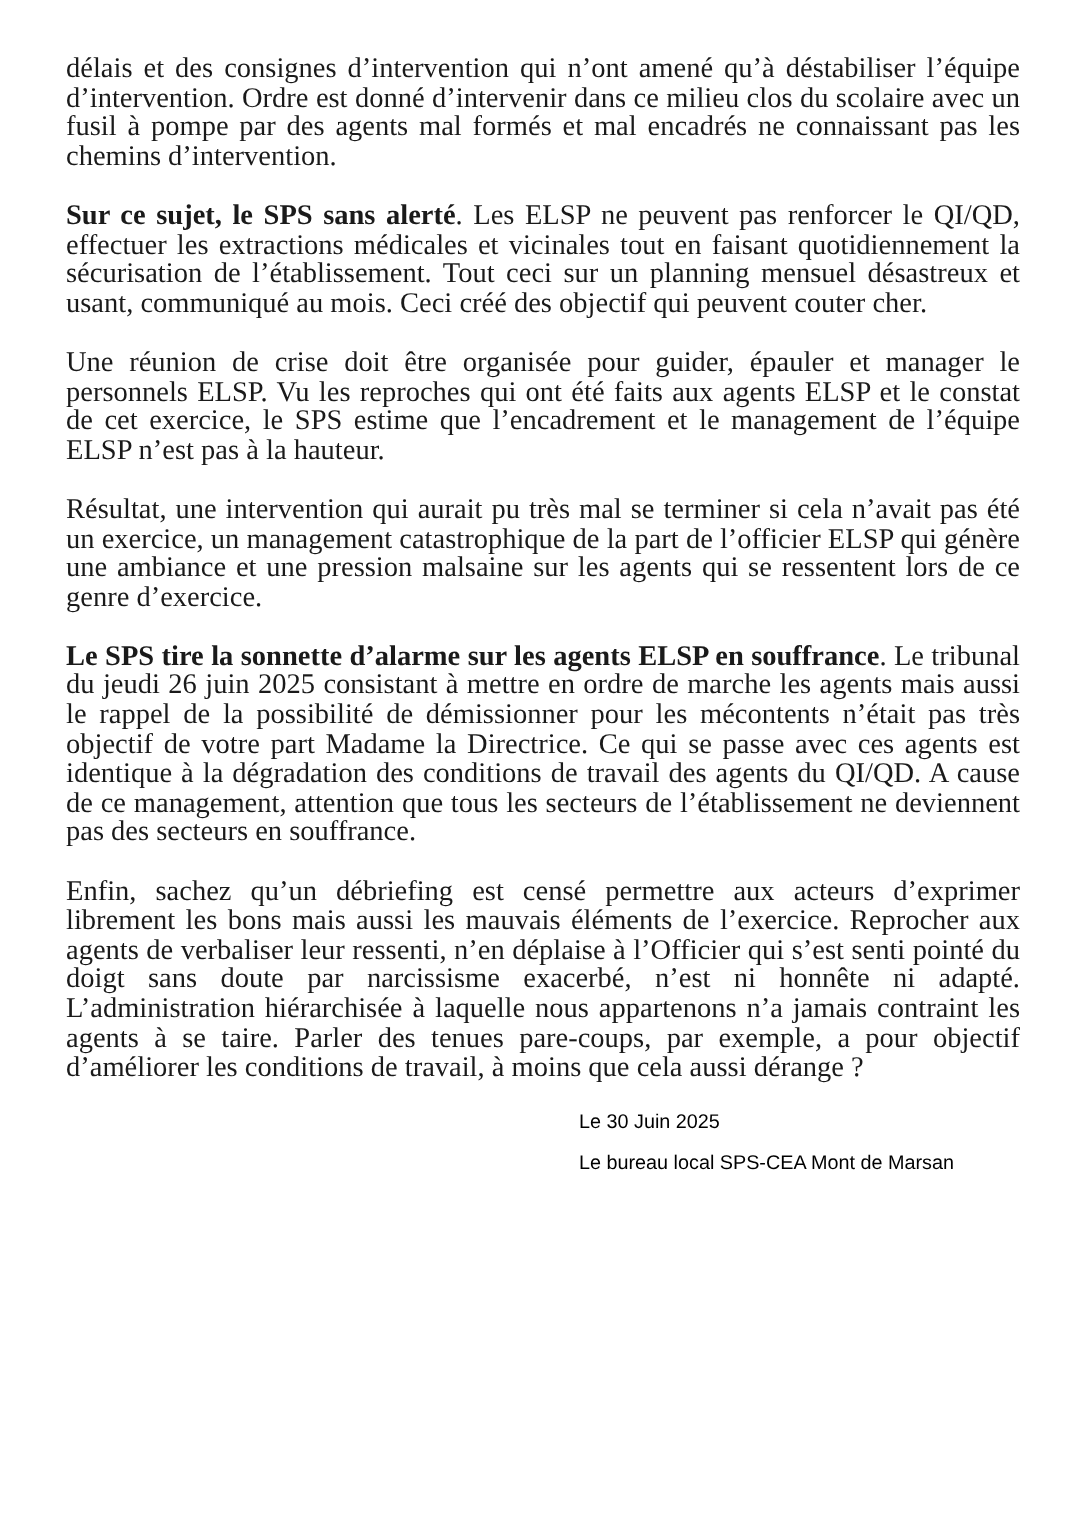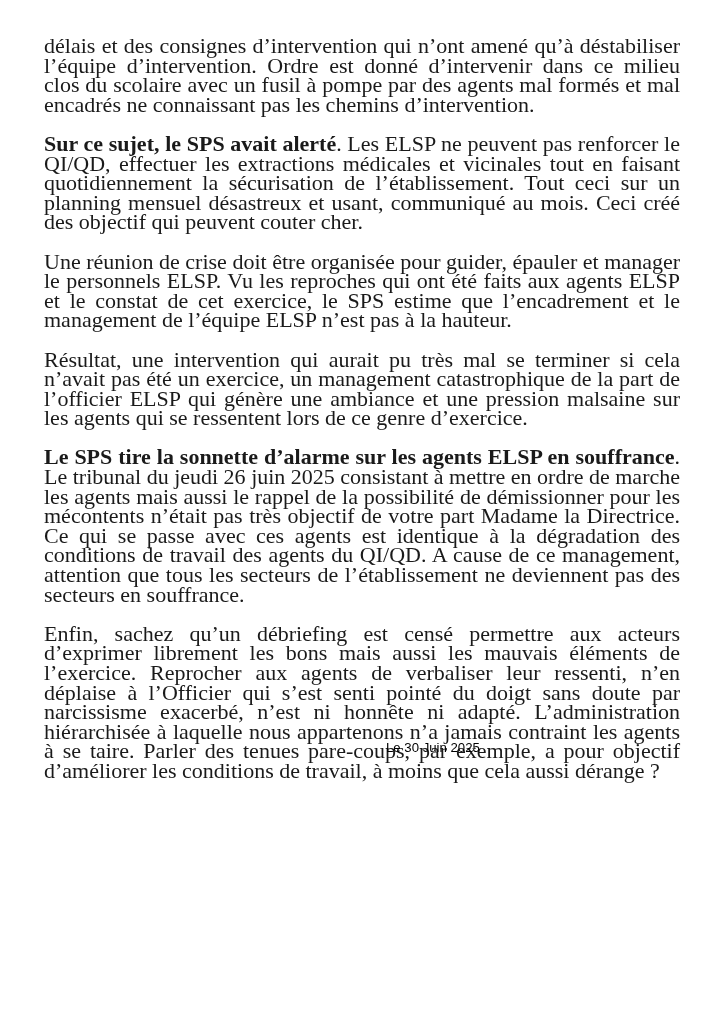--- a/index.html
+++ b/index.html
@@ -3,21 +3,21 @@
 <meta charset="utf-8">
 <style>
   html, body { margin: 0; padding: 0; background: #ffffff; }
   body { width: 724px; height: 1024px; position: relative; overflow: hidden; }
   .page {
     position: absolute;
     left: 44px;
     top: 36px;
     width: 636px;
     font-family: "Liberation Serif", "DejaVu Serif", serif;
-    font-size: 22px;
+    font-size: 19px;
     line-height: 19.6px;
     color: #1a1a1a;
   }
   .para {
     margin: 0 0 19.6px 0;
     text-align: justify;
     text-align-last: left;
   }
   .para b { font-weight: bold; }
   .signature {
@@ -31,31 +31,32 @@
   .signature div { height: 27px; line-height: 16px; }
 </style>
 </head>
 <body>
 
 <div class="page">
   <p class="para">
     <b></b><span>délais et des consignes d’intervention qui n’ont amené qu’à déstabiliser l’équipe d’intervention. Ordre est donné d’intervenir dans ce milieu clos du scolaire avec un fusil à pompe par des agents mal formés et mal encadrés ne connaissant pas les chemins d’intervention.</span>
   </p>
   <p class="para">
-    <b>Sur ce sujet, le SPS avait alerté</b><span>. Les ELSP ne peuvent pas renforcer le QI/QD, effectuer les extractions médicales et vicinales tout en faisant quotidiennement la sécurisation de l’établissement. Tout ceci sur un planning mensuel désastreux et usant, communiqué au mois. Ceci créé des objectif qui peuvent couter cher.</span>
+    <b>Sur ce sujet, le SPS sans alerté</b><span>. Les ELSP ne peuvent pas renforcer le QI/QD, effectuer les extractions médicales et vicinales tout en faisant quotidiennement la sécurisation de l’établissement. Tout ceci sur un planning mensuel désastreux et usant, communiqué au mois. Ceci créé des objectif qui peuvent couter cher.</span>
   </p>
   <p class="para">
     <b></b><span>Une réunion de crise doit être organisée pour guider, épauler et manager le personnels ELSP. Vu les reproches qui ont été faits aux agents ELSP et le constat de cet exercice, le SPS estime que l’encadrement et le management de l’équipe ELSP n’est pas à la hauteur.</span>
   </p>
   <p class="para">
     <b></b><span>Résultat, une intervention qui aurait pu très mal se terminer si cela n’avait pas été un exercice, un management catastrophique de la part de l’officier ELSP qui génère une ambiance et une pression malsaine sur les agents qui se ressentent lors de ce genre d’exercice.</span>
   </p>
   <p class="para">
     <b>Le SPS tire la sonnette d’alarme sur les agents ELSP en souffrance</b><span>. Le tribunal du jeudi 26 juin 2025 consistant à mettre en ordre de marche les agents mais aussi le rappel de la possibilité de démissionner pour les mécontents n’était pas très objectif de votre part Madame la Directrice. Ce qui se passe avec ces agents est identique à la dégradation des conditions de travail des agents du QI/QD. A cause de ce management, attention que tous les secteurs de l’établissement ne deviennent pas des secteurs en souffrance.</span>
   </p>
   <p class="para">
     <b></b><span>Enfin, sachez qu’un débriefing est censé permettre aux acteurs d’exprimer librement les bons mais aussi les mauvais éléments de l’exercice. Reprocher aux agents de verbaliser leur ressenti, n’en déplaise à l’Officier qui s’est senti pointé du doigt sans doute par narcissisme exacerbé, n’est ni honnête ni adapté. L’administration hiérarchisée à laquelle nous appartenons n’a jamais contraint les agents à se taire. Parler des tenues pare-coups, par exemple, a pour objectif d’améliorer les conditions de travail, à moins que cela aussi dérange ?</span>
   </p>
 </div>
 
 <div class="signature">
   <div>Le 30 Juin 2025</div>
+  <div>Le bureau local SPS-CEA Mont de Marsan</div>
 </div>
 
 </body></html>

